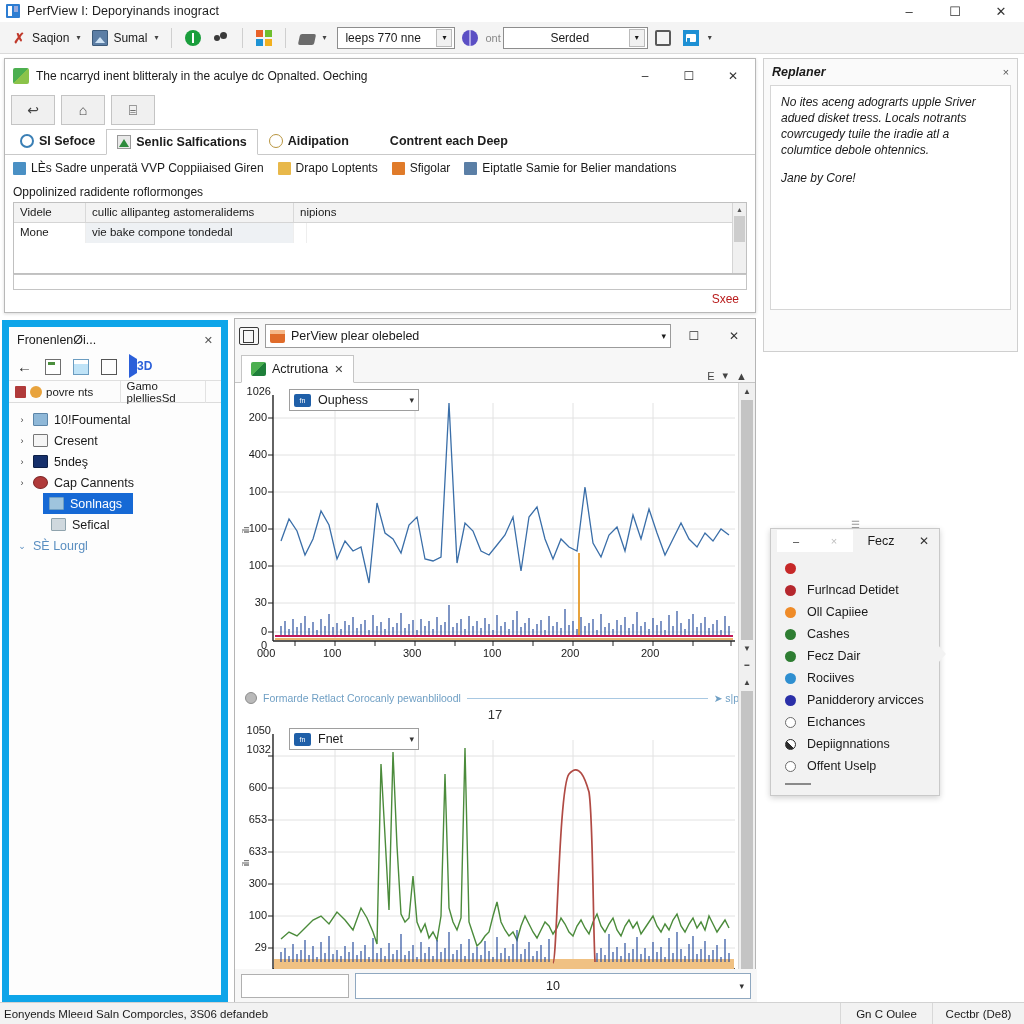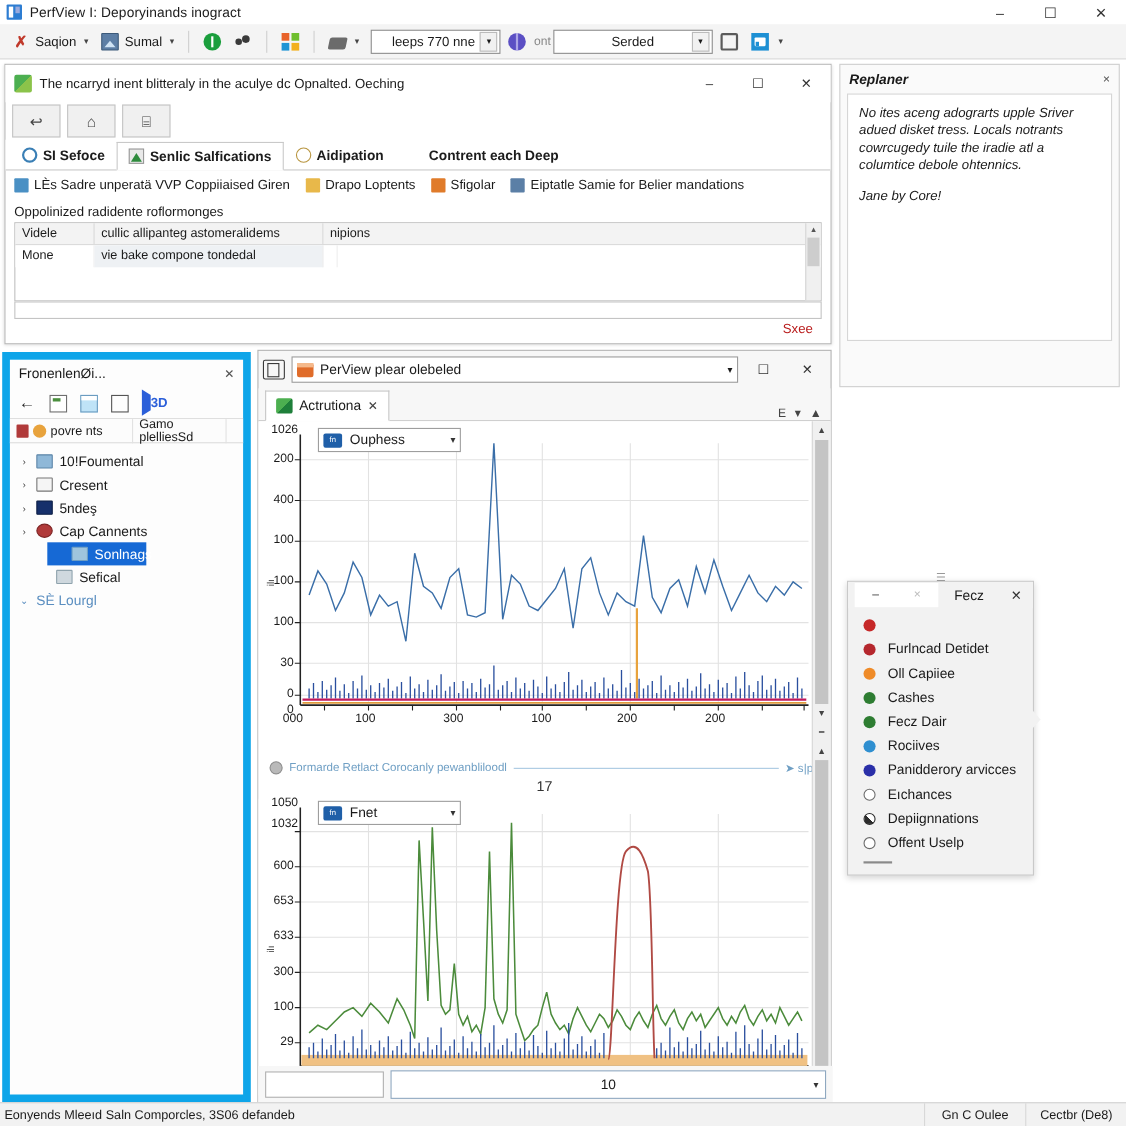--- a/index.html
+++ b/index.html
@@ -41,21 +41,21 @@
   .ic-info:after{content:"";position:absolute;left:7px;top:3px;width:2px;height:10px;background:#fff;}
   .ic-people { background:transparent; }
   .ic-people:before{content:"";position:absolute;left:1px;top:5px;width:6px;height:6px;border-radius:50%;background:#3a3a3a;}
   .ic-people:after{content:"";position:absolute;left:7px;top:2px;width:7px;height:7px;border-radius:50%;background:#3a3a3a;}
   .ic-win { display:grid; grid-template-columns:7px 7px; grid-template-rows:7px 7px; gap:2px; }
   .ic-win i { display:block; }
   .ic-tag { background:#6b6b6b; transform:skewX(-12deg); border-radius:2px; height:11px; margin-top:3px;}
   .ic-globe { width:16px;height:16px;border-radius:50%;background:#5b4fc4; }
   .ic-globe:after{content:"";position:absolute;left:7px;top:0;width:2px;height:16px;background:#cfcaf5;opacity:.7;}
   .combo { height:22px; border:1px solid #8d8d8d; background:#fff; display:flex; align-items:center;
-           padding:0 2px 0 18px; font-size:12px; }
+           padding:0 2px 0 7px; font-size:12px; }
   .combo .txt { flex:1; white-space:nowrap; overflow:hidden; }
   .combo .dd { width:16px; height:18px; border:1px solid #bbb; background:#f1f1f1;
                display:flex;align-items:center;justify-content:center;font-size:8px; }
   .ic-printer { border:2px solid #5a5a5a; border-radius:2px; }
   .ic-blue { background:#1e90d4; }
   .ic-blue:after{content:"";position:absolute;left:3px;top:4px;width:10px;height:8px;background:#fff;border-radius:1px;}
   .ic-blue:before{content:"";position:absolute;left:4px;top:8px;width:3px;height:4px;background:#1e90d4;z-index:2;}
 
   
   .inner-win { position:absolute; left:4px; top:58px; width:752px; height:255px;
@@ -133,21 +133,21 @@
   .ti-win:after{content:"";position:absolute;left:0;top:0;right:0;height:4px;background:#fff;}
   .ti-grid { border:1px solid #555; }
   .ti-3d { color:#2b5fd9; font-size:12px; font-weight:bold; display:flex;align-items:center;gap:2px;width:auto;}
   .arrow-r { width:0;height:0;border-top:5px solid transparent;border-bottom:5px solid transparent;
              border-left:8px solid #2b5fd9; }
   .lp-cols { height:22px; display:flex; align-items:center; border-bottom:1px solid #dcdcdc;
              font-size:11.5px; background:#fcfcfc;}
   .lp-col { padding:0 6px; border-right:1px solid #e2e2e2; height:22px; display:flex;align-items:center;gap:4px;}
   .tree { padding:6px 0 0 0; }
   .tnode { display:flex; align-items:center; gap:6px; height:21px; padding-left:8px; font-size:12.5px; }
-  .tnode.sel { background:#1669d5; color:#fff; margin-right:88px; margin-left:34px; padding-left:22px; }
+  .tnode.sel { background:#1669d5; color:#fff; margin-right:88px; margin-left:34px; padding-left:6px; }
   .tw { width:10px; text-align:center; font-size:9px; color:#3a3a3a; }
   .tico { width:15px;height:13px;flex:none;border-radius:1px; }
   .tnode.indent { padding-left:42px; }
   .tnode.blue { color:#5a8ec0; }
 
   
   .cwin { position:absolute; left:234px; top:318px; width:522px; height:686px;
           background:#f7f7f7; border:1px solid #b5b5b5; }
   .cw-top { height:34px; display:flex; align-items:center; padding:0 4px; gap:6px; }
   .cw-copy { width:20px;height:18px;border:1.5px solid #3a3a3a; border-radius:2px; position:relative; flex:none;}

